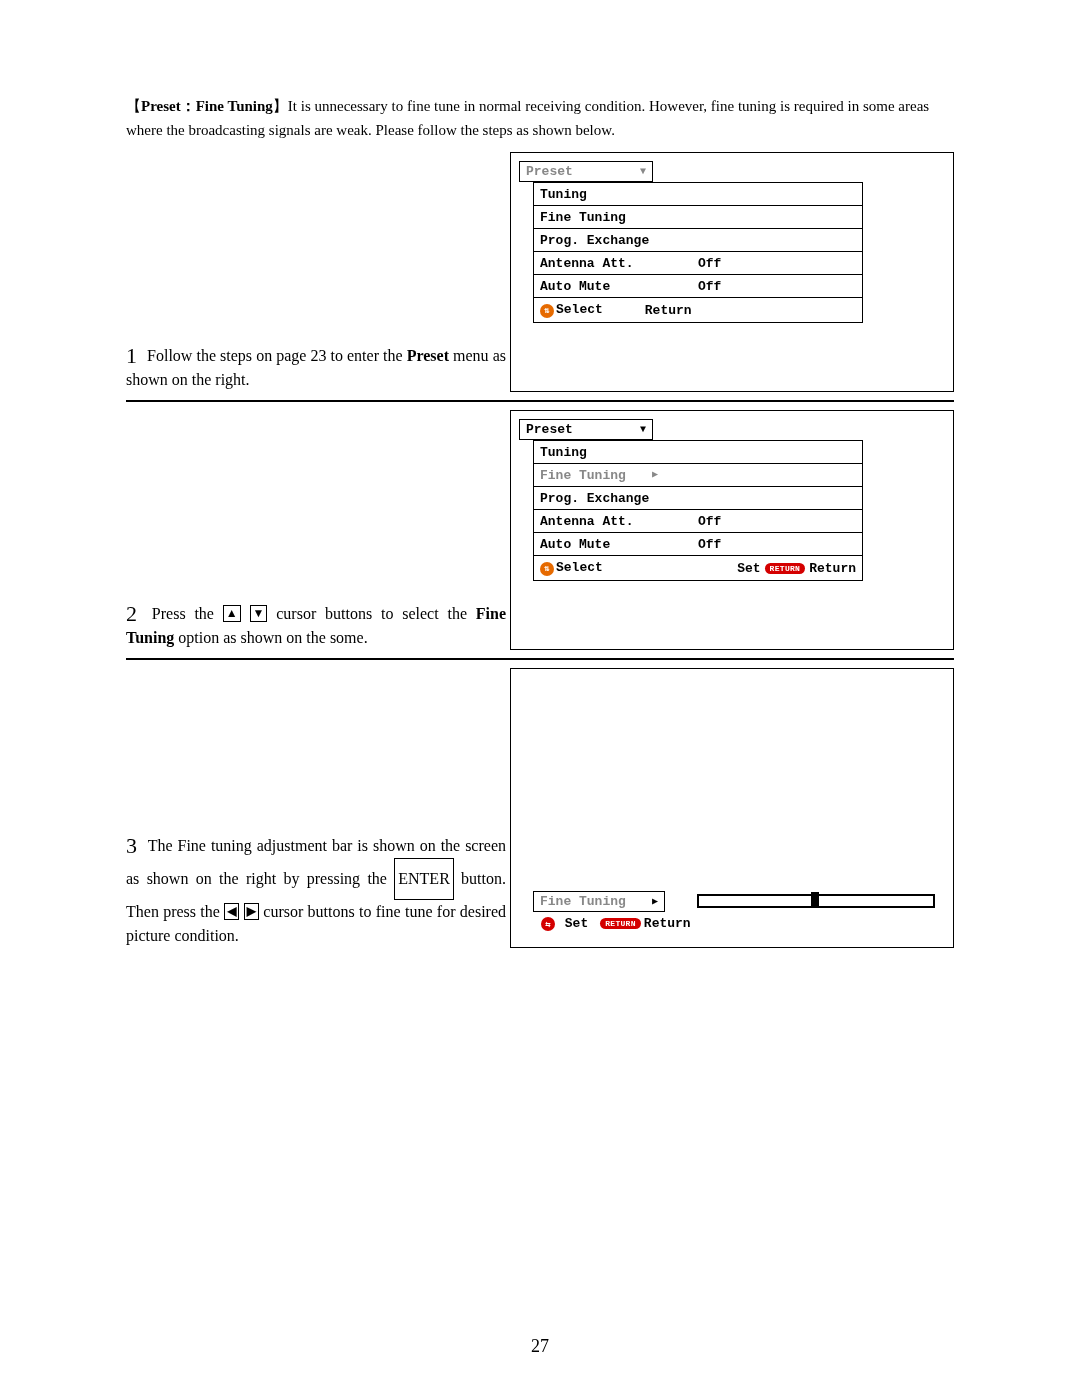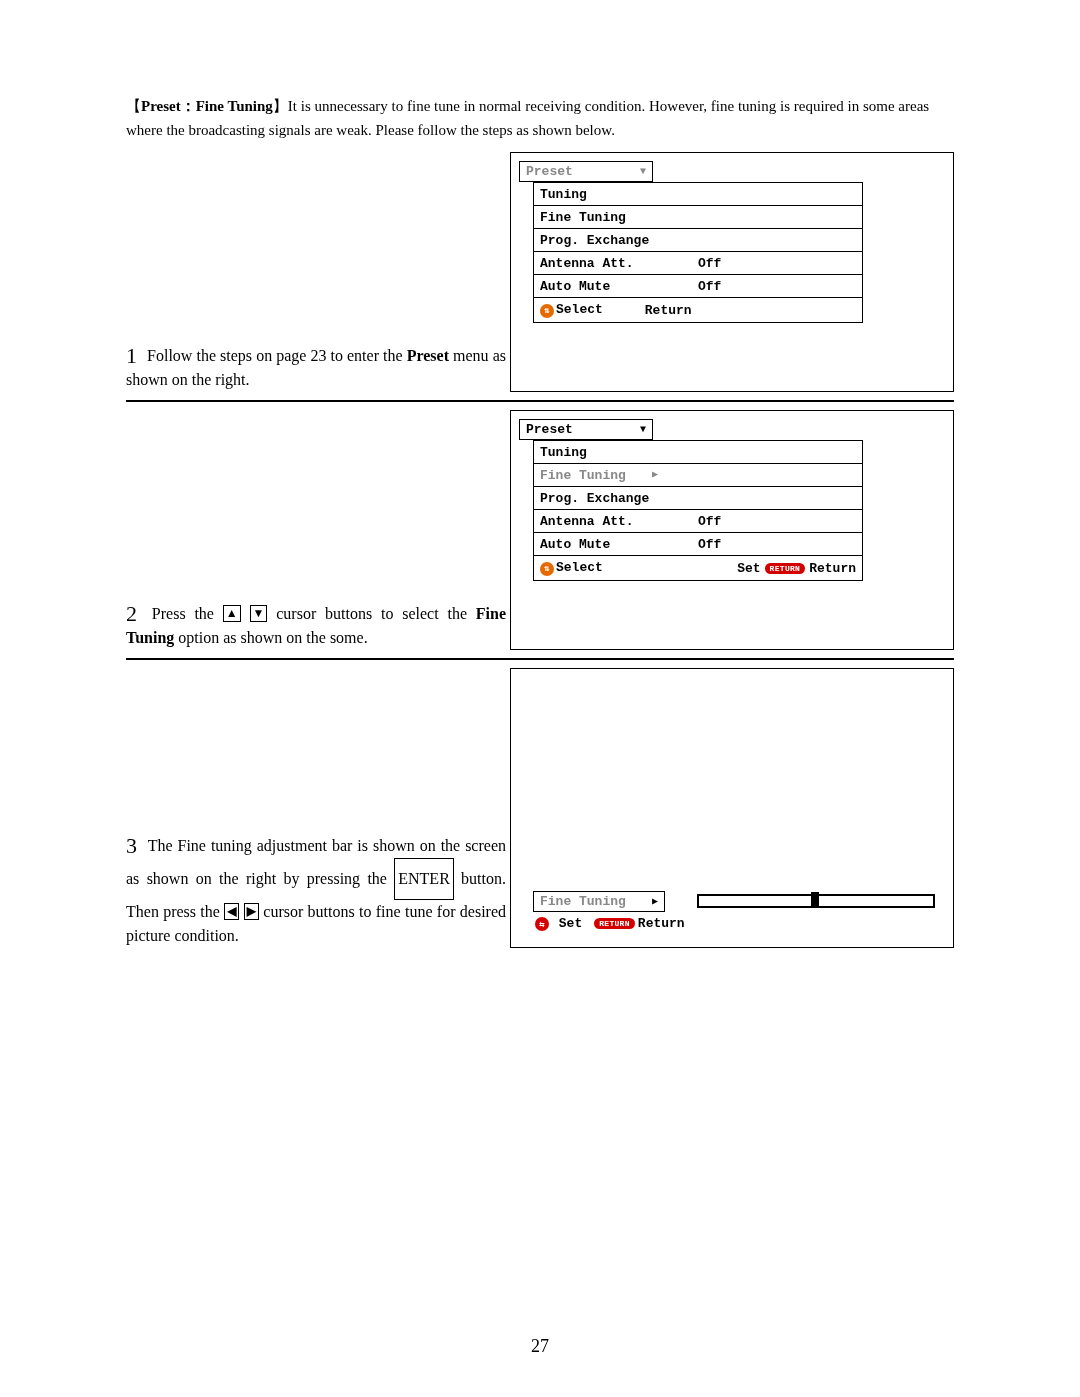--- a/index.html
+++ b/index.html
@@ -144,21 +144,21 @@
     background: #fff;
     height: 10px;
     position: relative;
   }
   .slider .thumb {
     position: absolute; top: -4px; height: 14px; width: 8px;
     background: #000;
     left: 48%;
   }
   .p3-help {
-    margin: 4px 0 8px 16px;
+    margin: 4px 0 8px 22px;
     width: 200px;
     display: flex; align-items: center; gap: 12px;
     font-family: "Courier New", monospace; font-size: 13px; font-weight: bold;
   }
 
   .pagenum { position: absolute; left: 0; right: 0; bottom: 40px; text-align: center; font-size: 18px; }
 </style>
 </head>
 <body>
 

